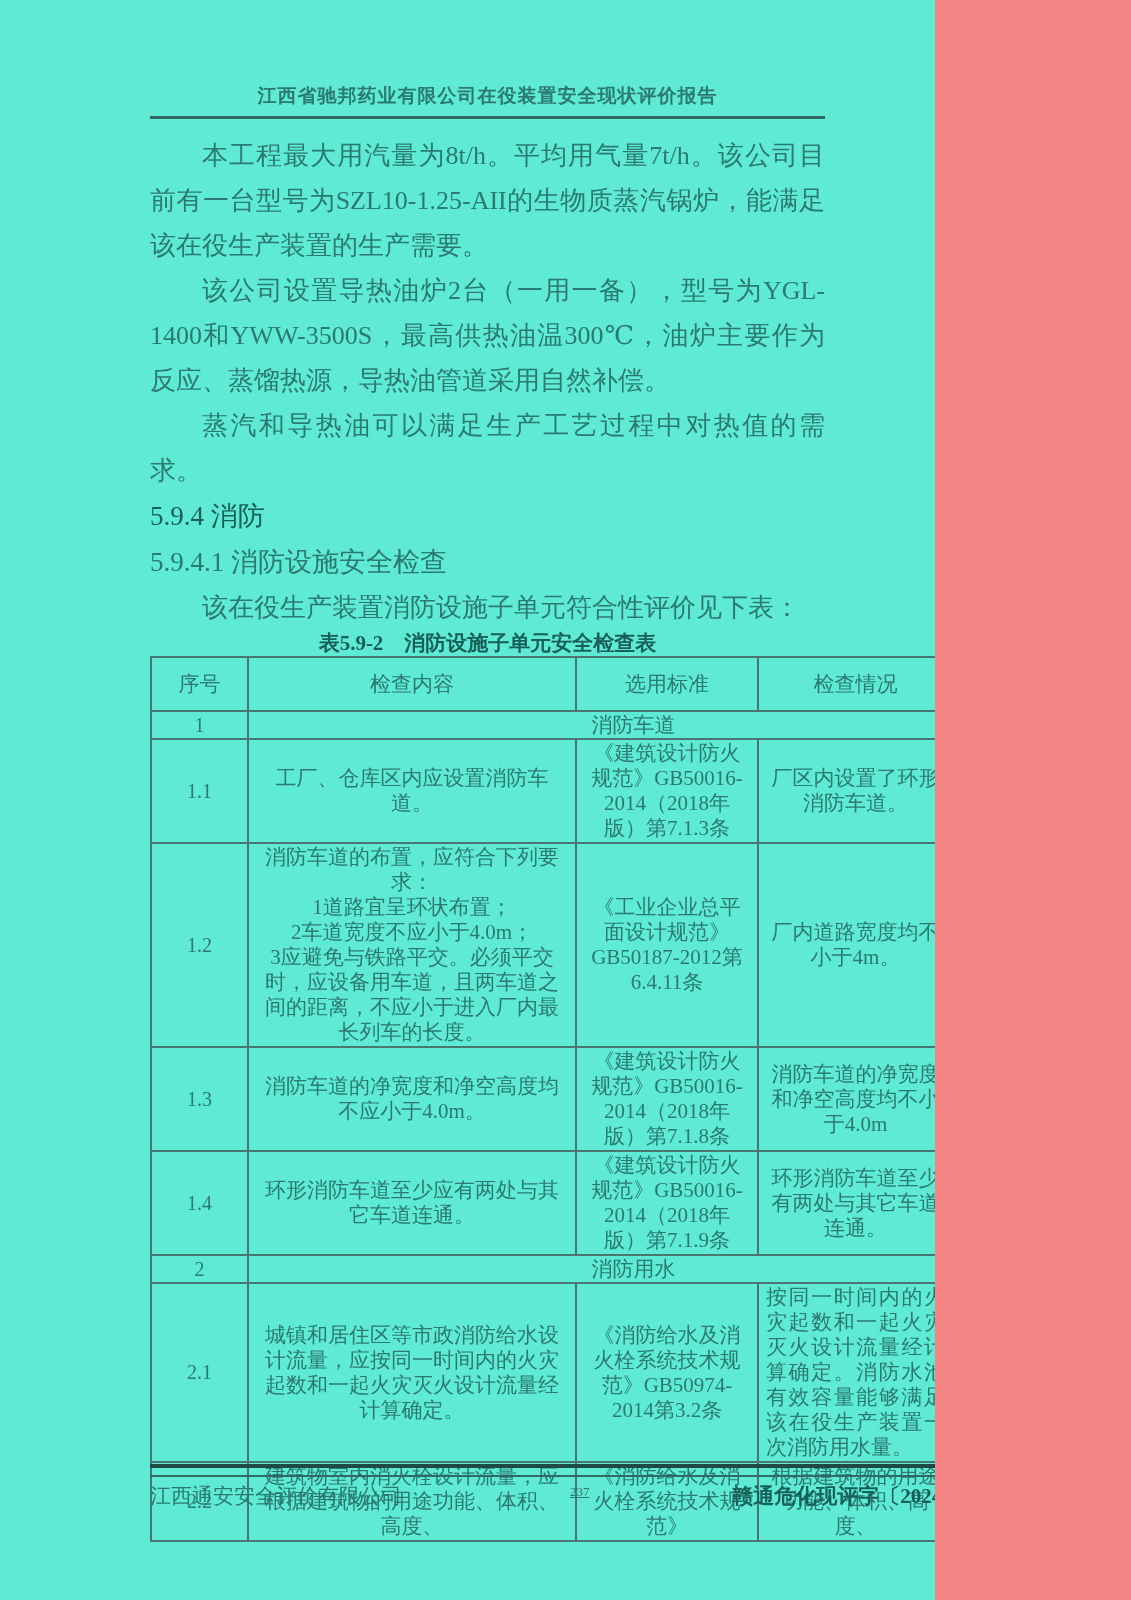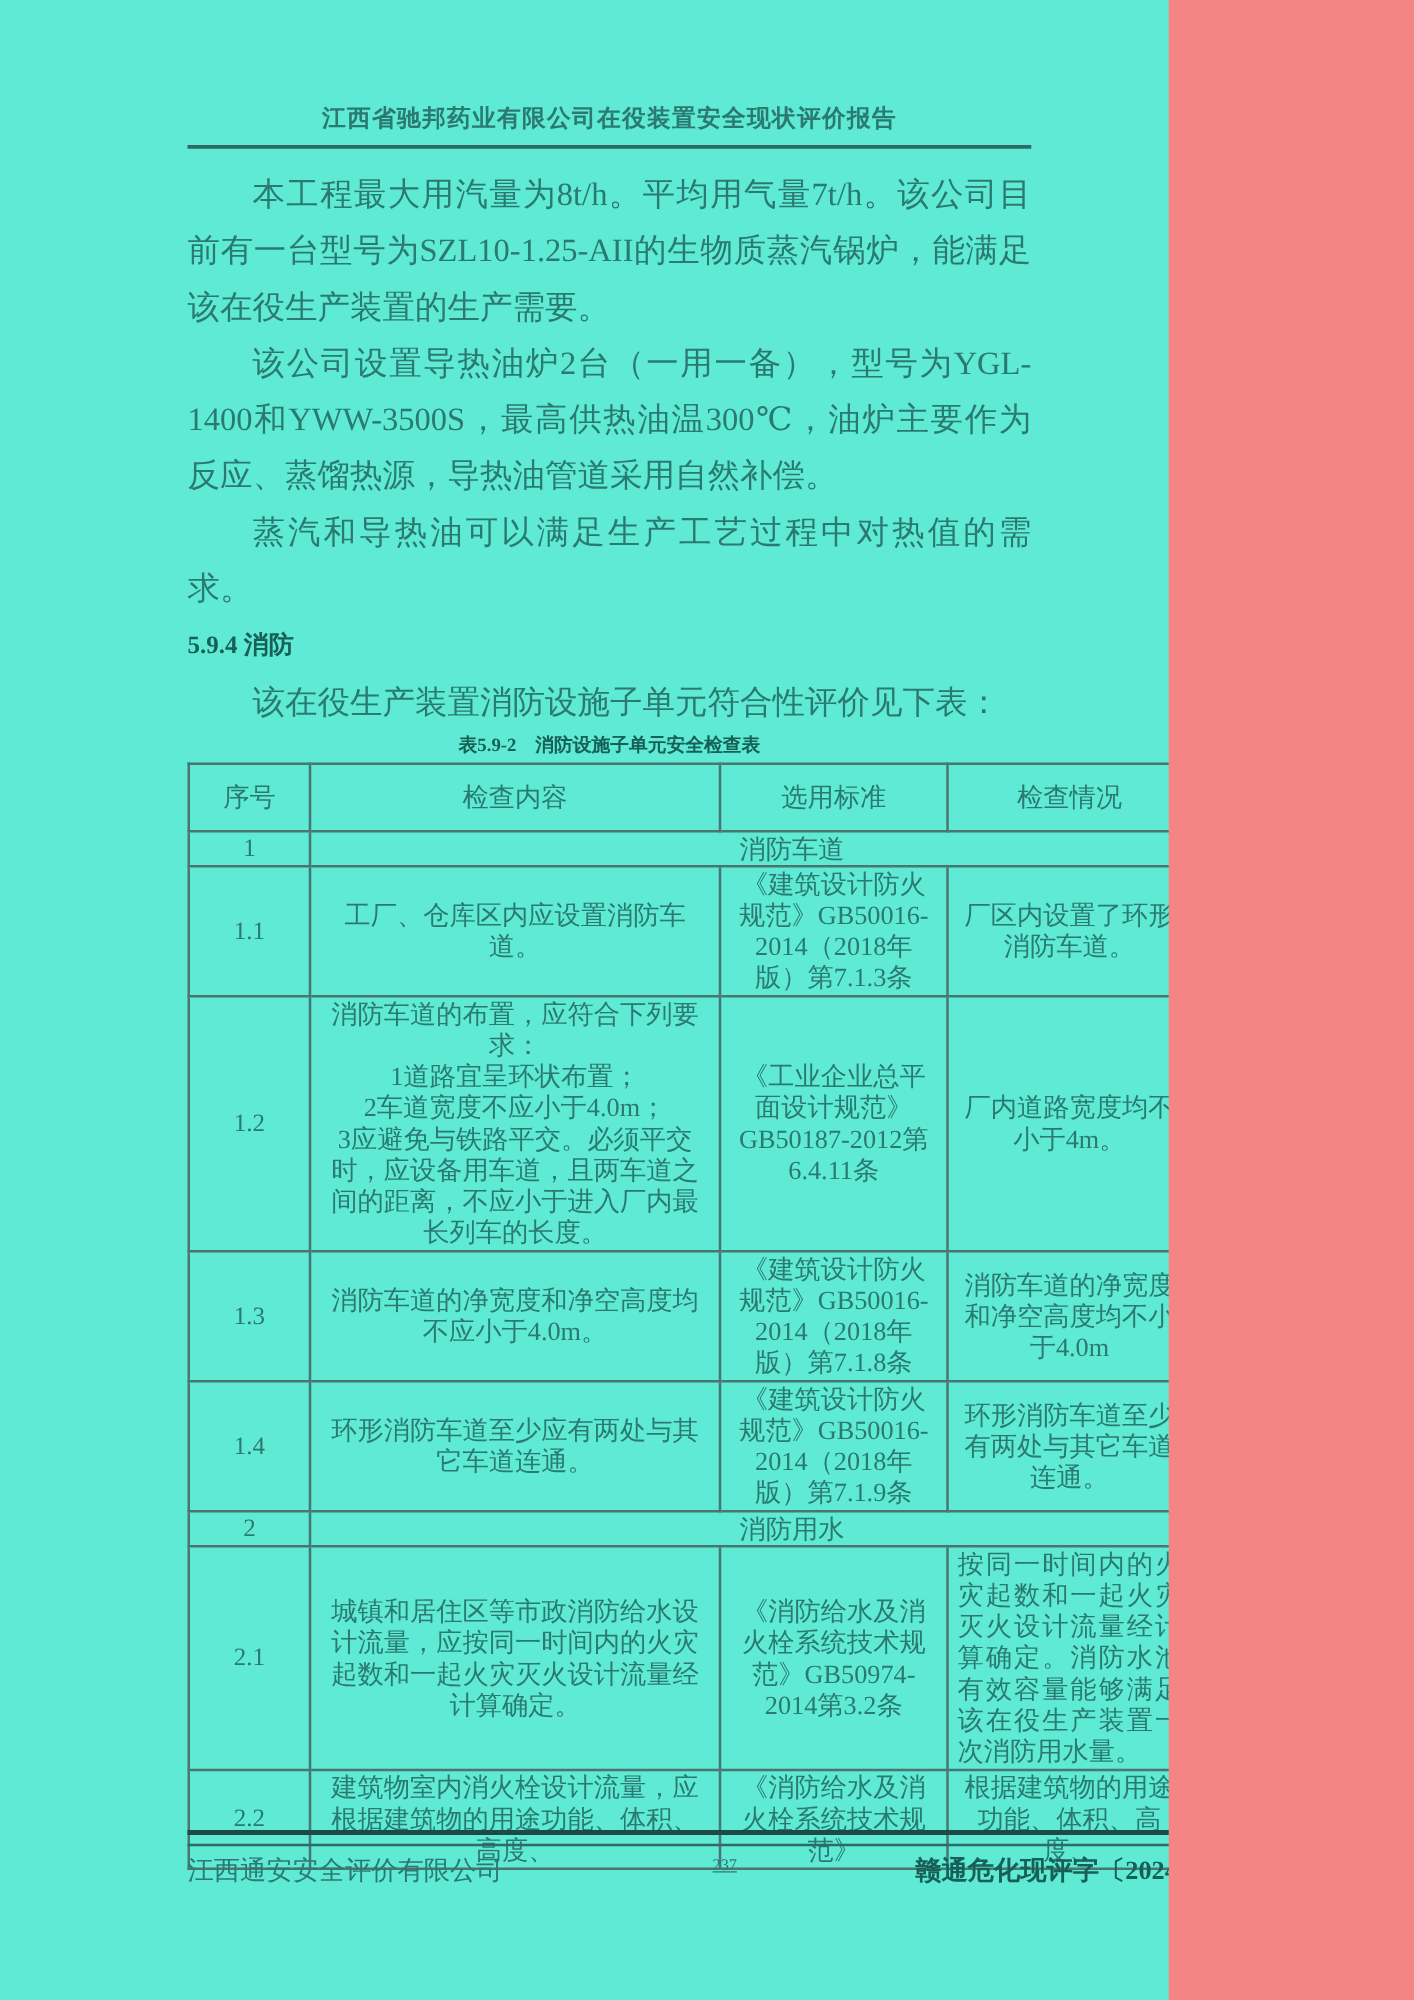--- a/index.html
+++ b/index.html
@@ -15,24 +15,24 @@
     color:#2b7a71; line-height:24px; font-weight:bold;
   }
   .header-rule { margin-top:8px; border-top:3px solid #2f6a64; height:0; }
   
   .content {
     padding:14px 110px 0 150px; font-size:26px; line-height:45px;
     text-align:justify; color:#2b7a71;
   }
   .content p, .content h2, .content h3 { margin:0; padding:0; }
   .indent { text-indent:2em; }
-  .section-heading { font-size:20px; font-weight:bold; color:#176057; line-height:46px; }
+  .section-heading { font-size:27px; font-weight:normal; color:#176057; line-height:46px; }
   .subsection-heading { font-size:27px; font-weight:normal; line-height:46px; }
   .table-caption {
-    text-align:center; font-size:15px; font-weight:bold; color:#176057;
+    text-align:center; font-size:21px; font-weight:bold; color:#176057;
     line-height:26px; margin:3px 0 6px 0; text-indent:0;
   }
   
   table.checklist {
     border-collapse:collapse; table-layout:fixed; width:868px;
     font-size:21px; line-height:25px; color:#2b7a71;
   }
   table.checklist th, table.checklist td {
     border:2px solid #4a7671; vertical-align:middle; text-align:center;
     padding:1px 7px; overflow:hidden;
@@ -61,20 +61,21 @@
   <div class="header">
     <div class="header-title">江西省驰邦药业有限公司在役装置安全现状评价报告</div>
     <div class="header-rule"></div>
   </div>
 
   <div class="content">
     <p class="indent">本工程最大用汽量为8t/h。平均用气量7t/h。该公司目前有一台型号为SZL10-1.25-AII的生物质蒸汽锅炉，能满足该在役生产装置的生产需要。</p>
     <p class="indent">该公司设置导热油炉2台（一用一备），型号为YGL-1400和YWW-3500S，最高供热油温300℃，油炉主要作为反应、蒸馏热源，导热油管道采用自然补偿。</p>
     <p class="indent">蒸汽和导热油可以满足生产工艺过程中对热值的需求。</p>
     <h2 class="section-heading">5.9.4 消防</h2>
+    <h3 class="subsection-heading">5.9.4.1 消防设施安全检查</h3>
     <p class="indent">该在役生产装置消防设施子单元符合性评价见下表：</p>
     <p class="table-caption">表5.9-2　消防设施子单元安全检查表</p>
 
     <table class="checklist">
       <colgroup>
         <col style="width:97px">
           <col style="width:328px">
           <col style="width:182px">
         <col style="width:195px">
           <col style="width:66px">

